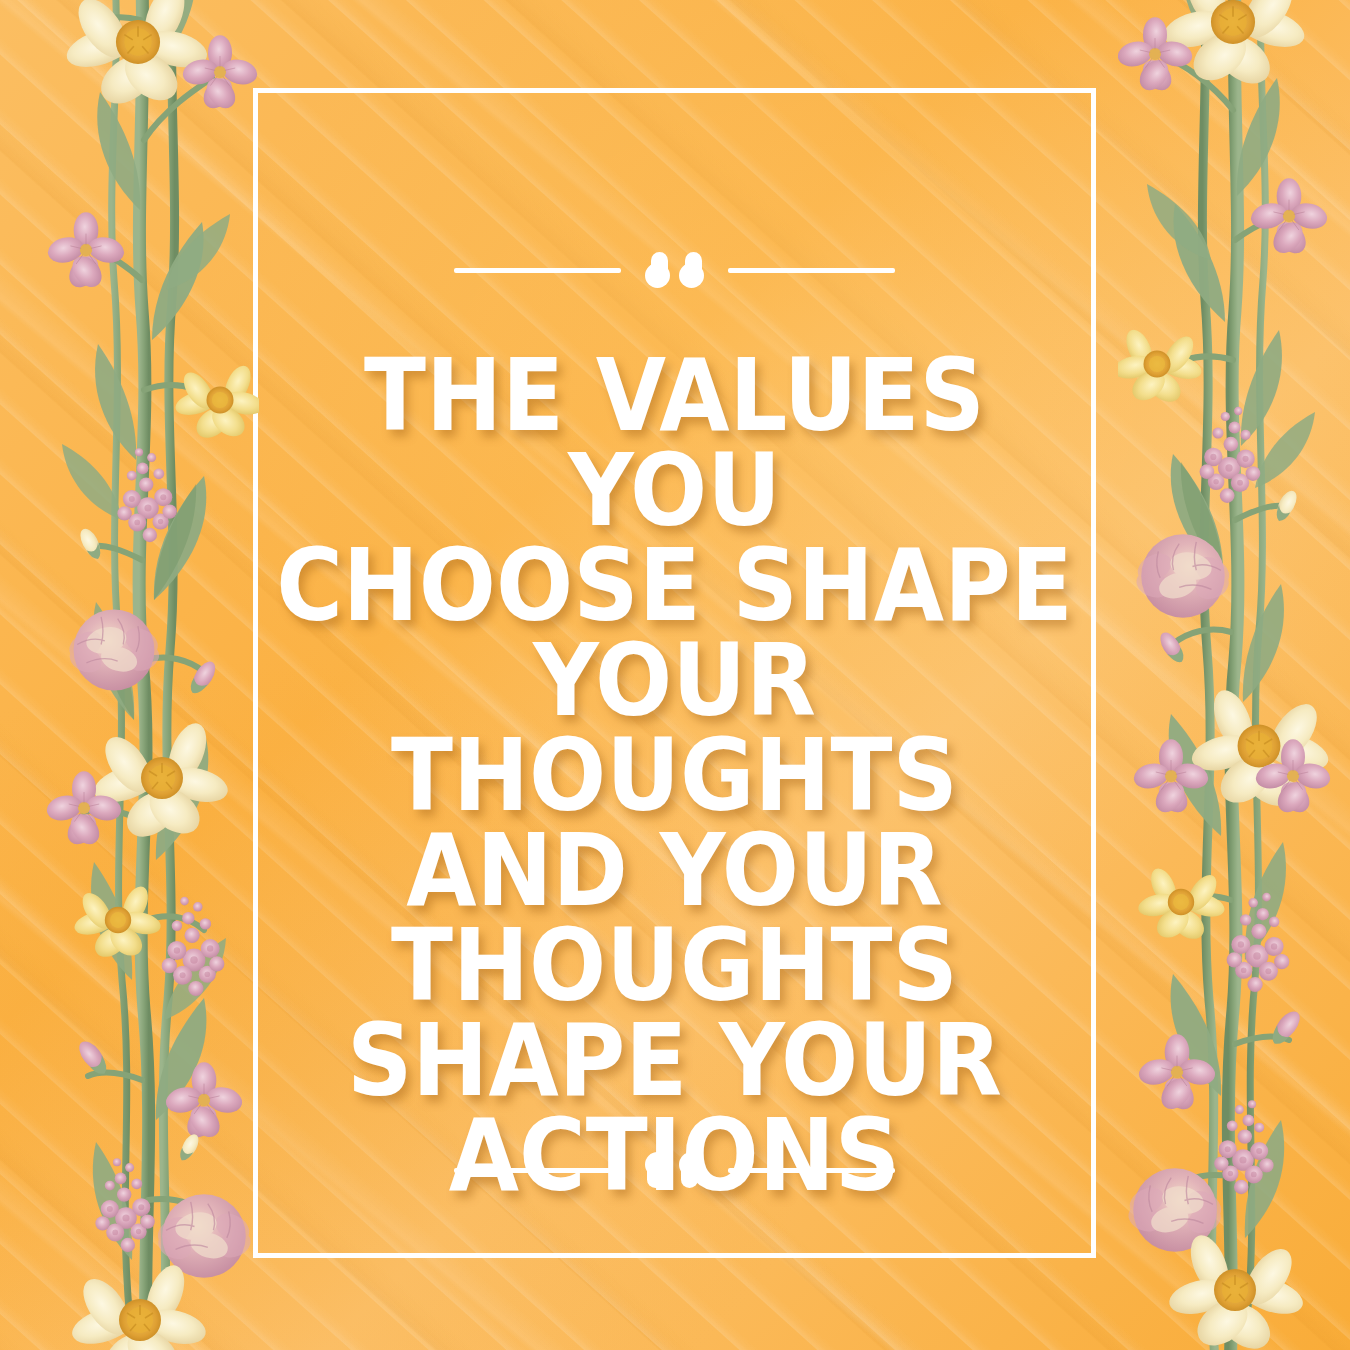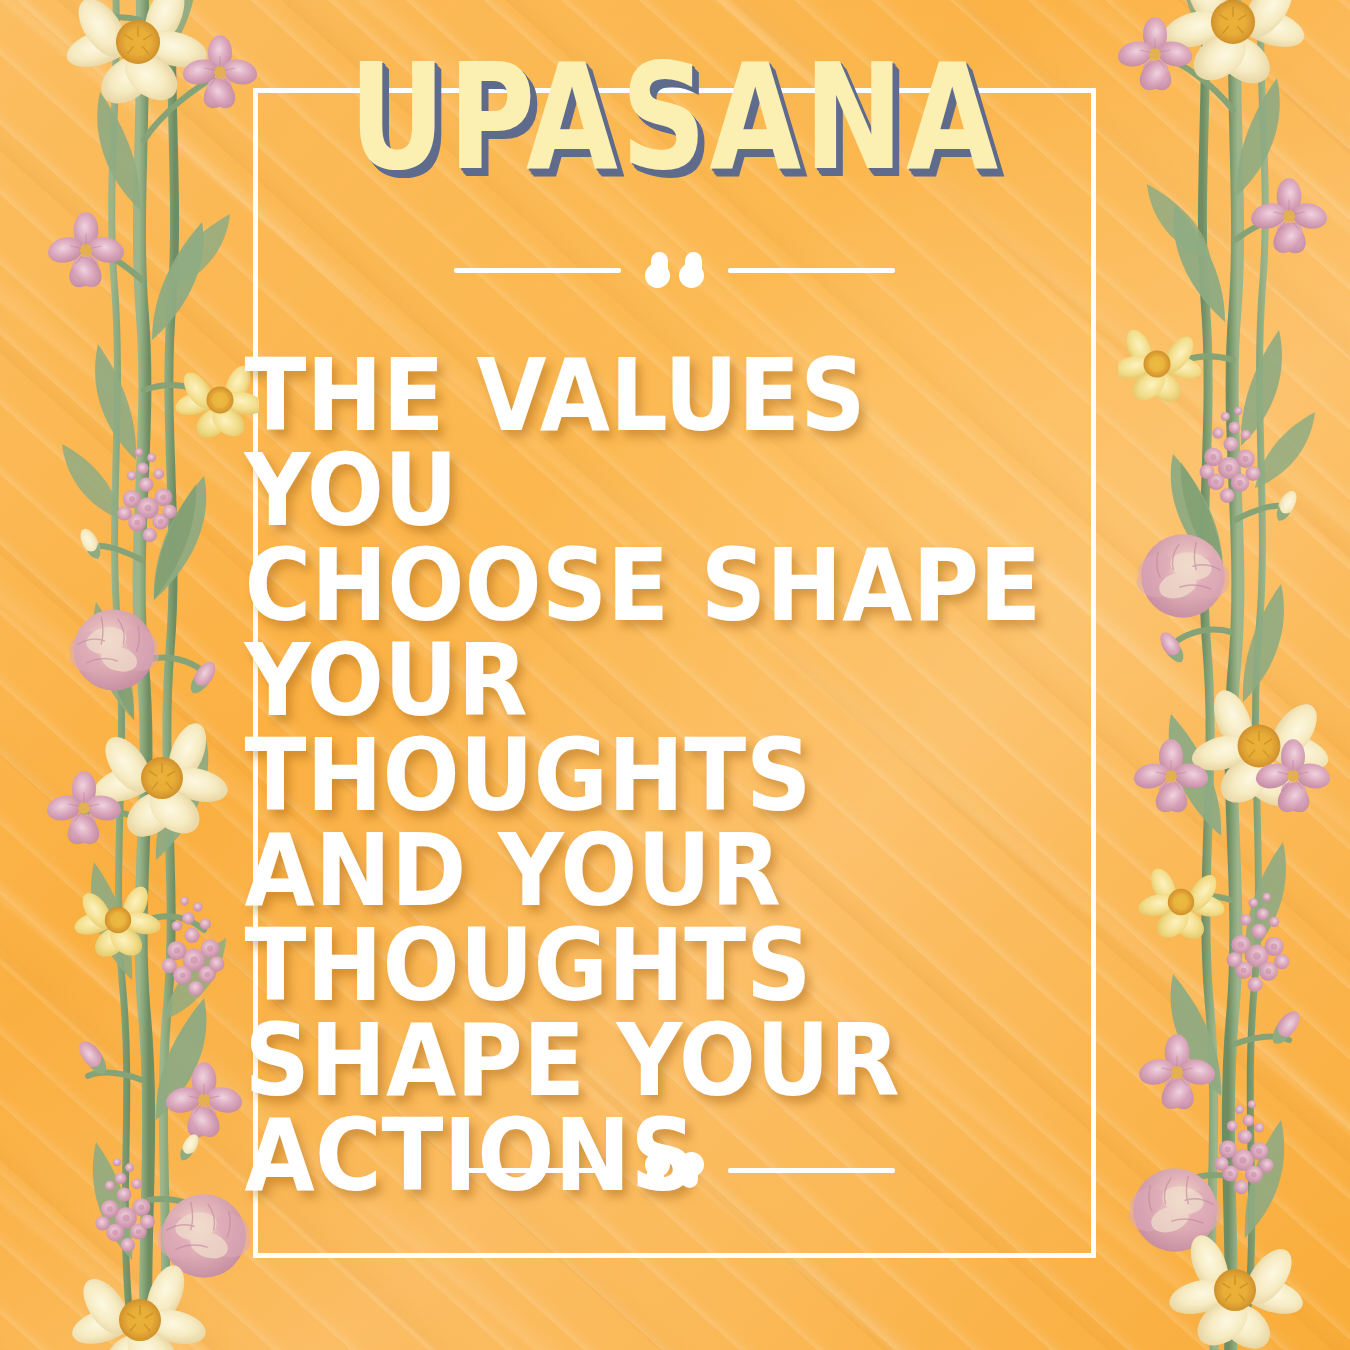--- a/index.html
+++ b/index.html
@@ -152,21 +152,21 @@
     border-radius: 10px 10px 0 6px;
   }
   .ornament.bottom .quote-glyph { transform: rotate(180deg); }
 
   
   .quote-block {
     position: absolute;
     left: 253px;
     top: 348px;
     width: 843px;
-    text-align: left;
+    text-align: center;
     z-index: 5;
   }
   .quote-text {
     margin: 0;
     font-family: "Liberation Sans Narrow", "DejaVu Sans Condensed", "Liberation Sans", sans-serif;
     font-weight: 700;
     font-size: 99px;
     line-height: 0.96;
     letter-spacing: 0px;
     color: #ffffff;
@@ -531,23 +531,20 @@
         </g>
       <g transform="translate(98,1330) scale(1.0)">
           <use href="#daffodil"></use>
         </g>
       <g transform="translate(58,-30) scale(0.85)">
           <use href="#stock"></use>
         </g>
     </svg>
   </div>
 
-  <div class="title-wrap">
-    <div class="title">UPASANA</div>
-  </div>
 
   <div class="ornament top">
     <span class="orn-rule"></span>
     <span class="quote-glyph">
       <span class="qmark"></span>
       <span class="qmark"></span>
     </span>
     <span class="orn-rule"></span>
   </div>
 

